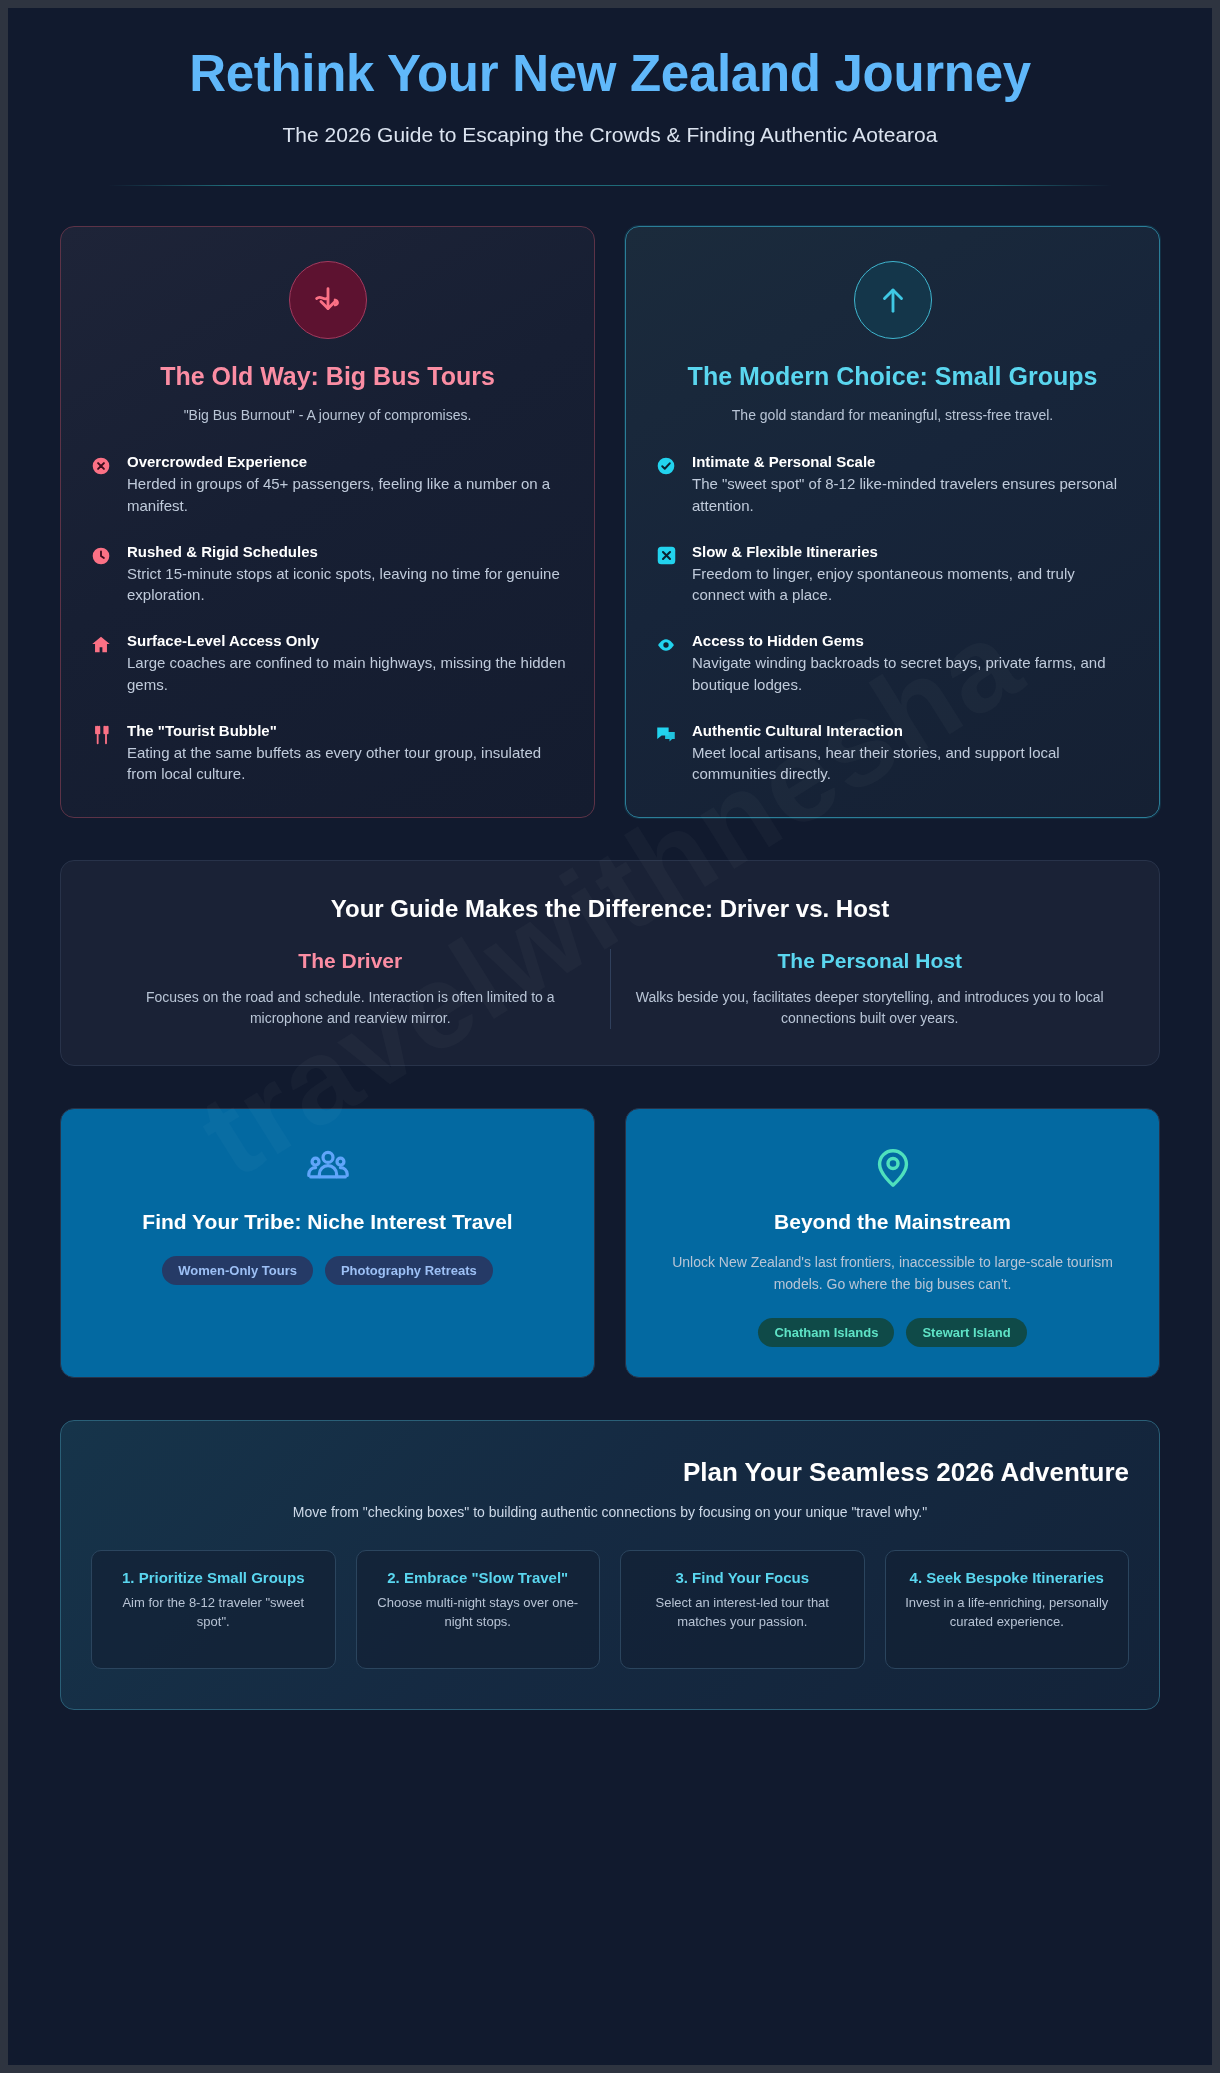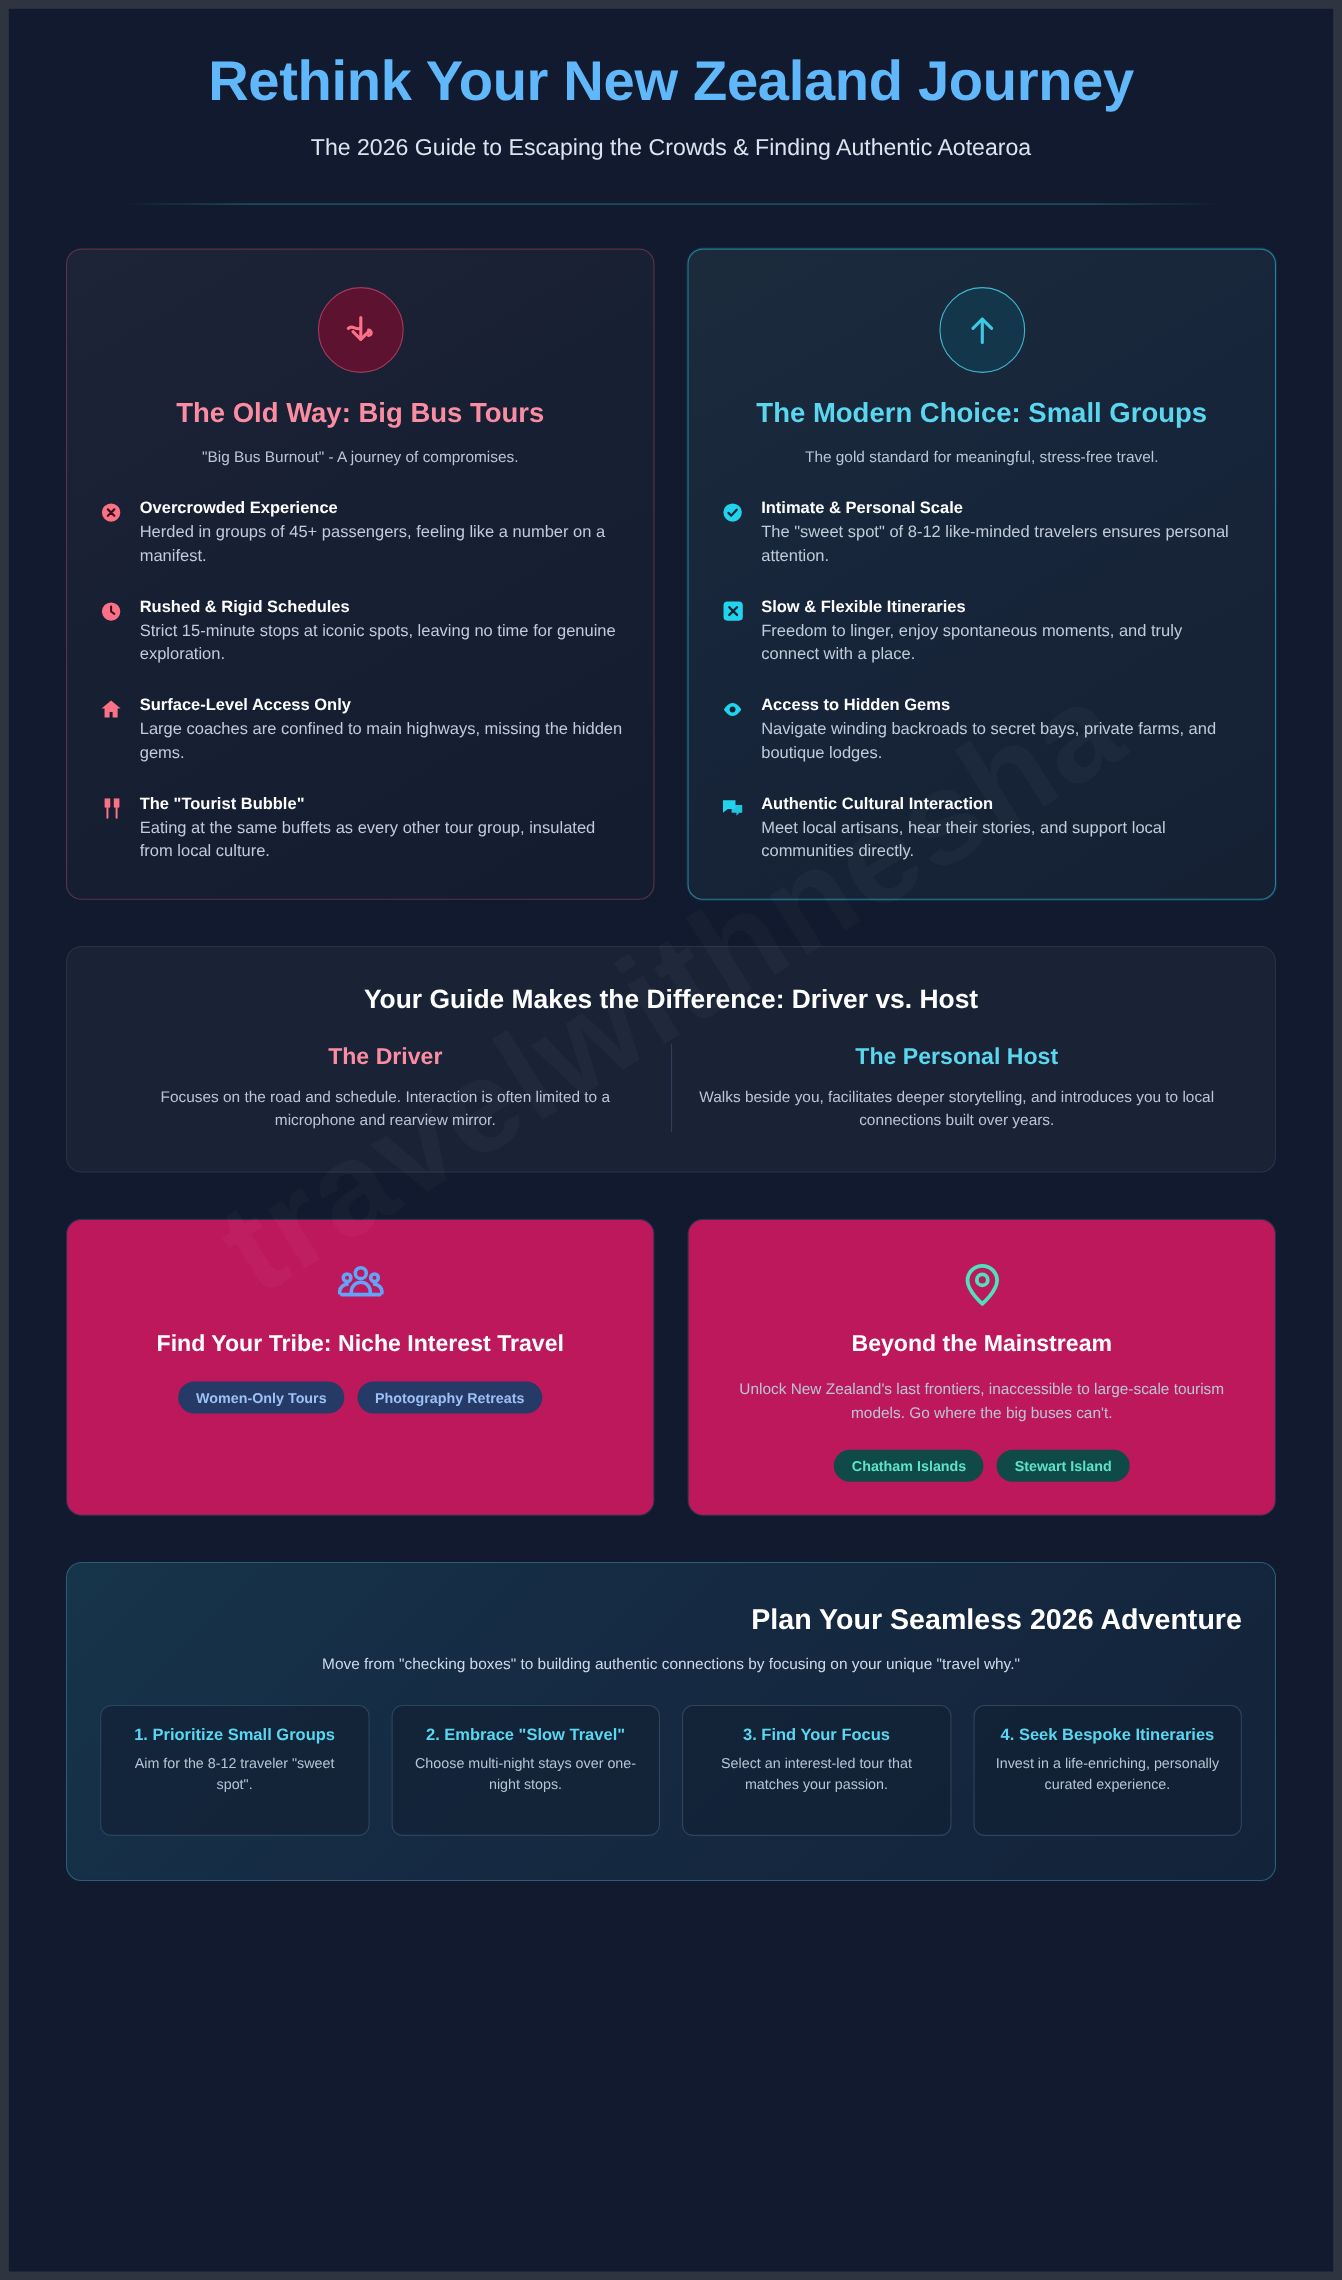--- a/index.html
+++ b/index.html
@@ -142,21 +142,21 @@
 
   
   .features {
     display: flex;
     gap: 30px;
     margin-top: 42px;
   }
   .fcard {
     flex: 1 1 0;
     border-radius: 14px;
-    background: #be185d;
+    background: #0369a1;
     border: 1px solid #283349;
     padding: 34px 30px 30px 30px;
     text-align: center;
   }
   .ficon { height: 48px; margin-bottom: 18px; display:flex; align-items:center; justify-content:center; }
   .fcard h4 {
     font-size: 21px;
     line-height: 1.2;
     font-weight: bold;
     color: #ffffff;

